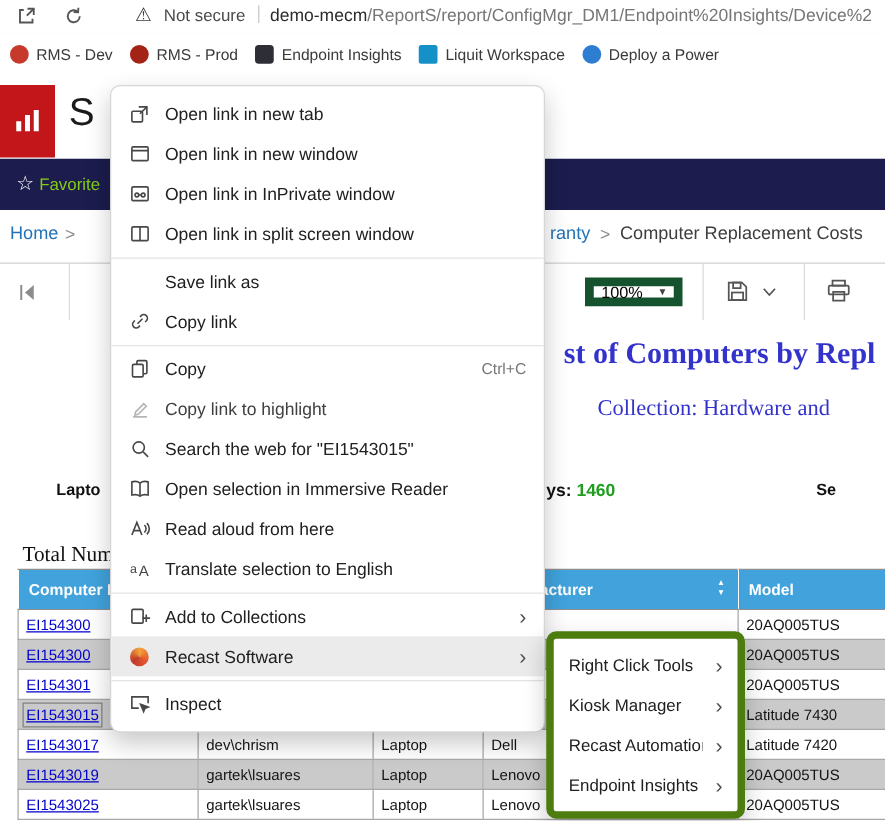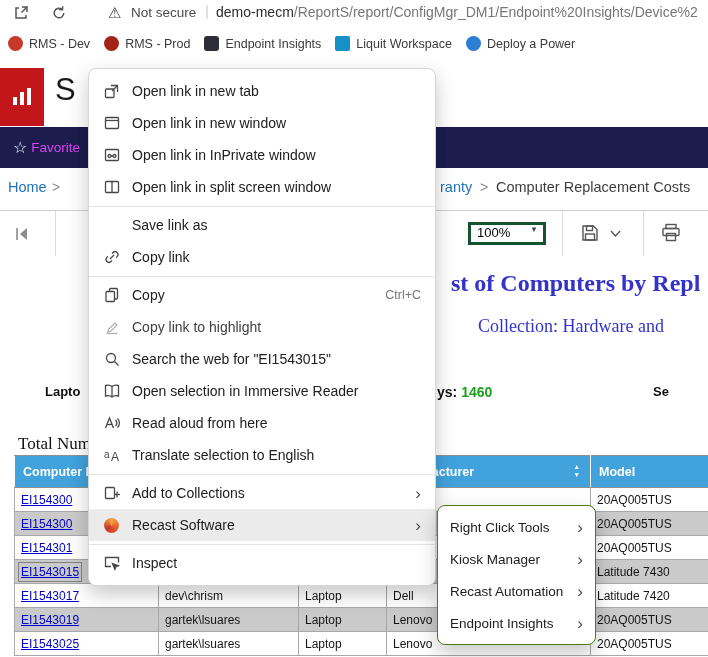--- a/index.html
+++ b/index.html
@@ -32,37 +32,37 @@
   
   .site-header{position:absolute;left:0;top:60px;width:708px;height:67px;background:#fff;}
   .logo{position:absolute;left:0;top:8px;width:44px;height:58px;background:#c2161b;display:flex;
         align-items:center;justify-content:center;}
   .site-title{position:absolute;left:55px;top:12px;font-size:31px;color:#1a1a1a;}
 
   
   .fav-bar{position:absolute;left:0;top:127px;width:708px;height:41px;background:#1c1c4e;
            display:flex;align-items:center;}
   .star{margin-left:13px;color:#fff;font-size:16px;line-height:1;}
-  .fav-label{margin-left:4px;color:#d946ef;font-size:13.5px;}
+  .fav-label{margin-left:4px;color:#84cc16;font-size:13.5px;}
 
   
   .crumbs{position:absolute;left:0;top:168px;width:708px;height:42px;background:#fff;}
   .crumb-link{position:absolute;top:11px;font-size:14.5px;color:#2373b9;cursor:pointer;}
   .crumb-sep{position:absolute;top:11px;font-size:14px;color:#8a8a8a;}
   .crumb-cur{position:absolute;top:11px;font-size:14.5px;color:#3d3d3d;}
   .c-home{left:8px;} .cs1{left:52px;} .c-mid{left:440px;} .cs2{left:480px;} .c-cur{left:496px;}
 
   
   .rtoolbar{position:absolute;left:0;top:210px;width:708px;height:46px;background:#fff;
             border-top:1px solid #cfcfcf;border-bottom:1px solid #cfcfcf;}
   .tb-sep{position:absolute;top:0;height:46px;width:1px;background:#dcdcdc;}
   .sep-a{left:55px;} .sep-b{left:562px;} .sep-c{left:643px;}
   .firstpage{position:absolute;left:12px;top:13px;width:20px;height:20px;color:#8c8c8c;}
-  .zoom{position:absolute;left:468px;top:11px;width:78px;height:23px;border:3px solid #14532d;background:#fff;
-        display:flex;font-size:13px;color:#000;padding-left:6px;box-sizing:border-box;}
+  .zoom{position:absolute;left:468px;top:11px;width:78px;height:23px;border:7px solid #14532d;background:#fff;
+        display:flex;align-items:center;font-size:13px;color:#000;padding-left:6px;box-sizing:border-box;}
   .zoom .arrow{margin-left:auto;margin-right:5px;font-size:8px;color:#444;}
   .save-btn{position:absolute;left:580px;top:12px;width:20px;height:20px;color:#555;}
   .save-chevron{position:absolute;left:610px;top:19px;width:11px;height:8px;color:#555;}
   .print-btn{position:absolute;left:660px;top:12px;width:22px;height:20px;color:#555;}
 
   
   .report{position:absolute;left:0;top:256px;width:708px;height:401px;background:#fff;overflow:hidden;}
   .rpt-title{position:absolute;left:437px;top:14px;font-family:Liberation Serif, serif;font-weight:bold;
              font-size:24px;color:#3333cc;white-space:nowrap;margin-left:14px;}
   .rpt-sub{position:absolute;left:478px;top:60px;font-family:"Liberation Serif",serif;
@@ -97,21 +97,21 @@
   .menu-item .lbl{font-size:14px;color:#202020;white-space:nowrap;flex:1;overflow:hidden;}
   .menu-item .shortcut{font-size:12.5px;color:#767676;margin-left:18px;}
   .menu-item .sub-arrow{font-size:17px;color:#505050;margin-left:18px;line-height:1;}
   .menu-item.highlight{background:#ebebeb;}
   .menu-item.disabled .lbl{color:#404040;}
   .menu-item.disabled .ic{color:#b5b5b5;}
   .menu-sep{height:1px;background:#e4e4e4;margin:2.5px 0;}
   .recast-dot{width:15px;height:15px;border-radius:50%;
               background:conic-gradient(#f2a33c,#e4572e,#c0392b,#f2a33c);}
   
-  .submenu{position:absolute;left:437px;top:505px;width:159px;background:#fff;border:1px solid #4d7c0f;
+  .submenu{position:absolute;left:437px;top:505px;width:159px;background:#fff;border:6px solid #4d7c0f;
            border-radius:8px;box-shadow:0 8px 20px rgba(0,0,0,.22);padding:5px 0;z-index:41;box-sizing:border-box;}
   .submenu .menu-item{padding:0 12px;}
   .submenu .lbl{font-size:13.5px;}
   .submenu .sub-arrow{margin-left:10px;}
   svg{display:block;}
 </style>
 </head>
 <body>
 
 <div class="screen">

